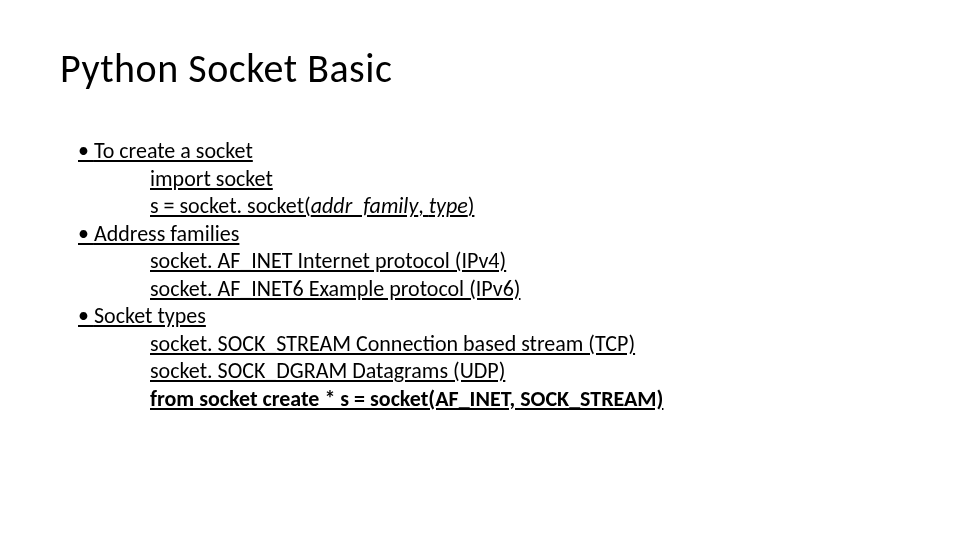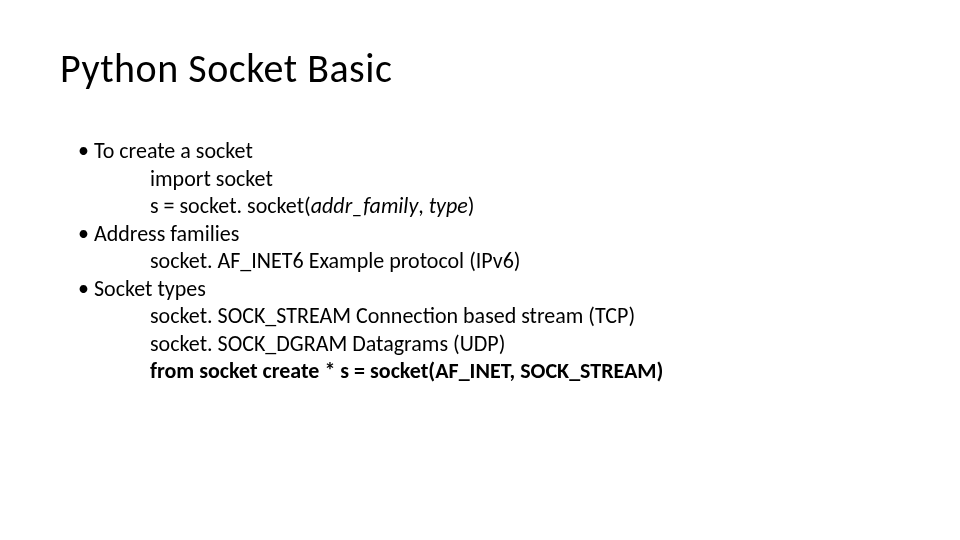--- a/index.html
+++ b/index.html
@@ -21,20 +21,21 @@
   .title {
     font-family: "Calibri Light", "Calibri", "Segoe UI", Arial, sans-serif;
     font-size: 40px;
     font-weight: 400;
     margin: 0 0 44px 0;
     letter-spacing: 0.5px;
   }
   .content {
     font-size: 22px;
     line-height: 1.25;
+    text-decoration: underline;
   }
   ul.top {
     list-style: none;
     margin: 0;
     padding: 0;
   }
   ul.top > li {
     margin: 0 0 0 18px;
     padding: 0;
   }
@@ -68,20 +69,21 @@
       <li>
         <div class="row bullet-dot" style="display:inline"><span>To create a socket</span></div>
         <div class="row indent">import socket</div>
         <div class="row indent">
           <span>s = socket. socket(</span><span class="italic">addr_family</span><span>, </span><span class="italic">type</span><span>)</span>
         </div>
       </li>
 
       <li>
         <div class="row bullet-dot" style="display:inline"><span>Address families</span></div>
+        <div class="row indent">socket. AF_INET Internet protocol (IPv4)</div>
         <div class="row indent">socket. AF_INET6 Example protocol (IPv6)</div>
       </li>
 
       <li>
         <div class="row bullet-dot" style="display:inline"><span>Socket types</span></div>
         <div class="row indent">socket. SOCK_STREAM Connection based stream (TCP)</div>
         <div class="row indent">socket. SOCK_DGRAM Datagrams (UDP)</div>
       </li>
 
       <li>

